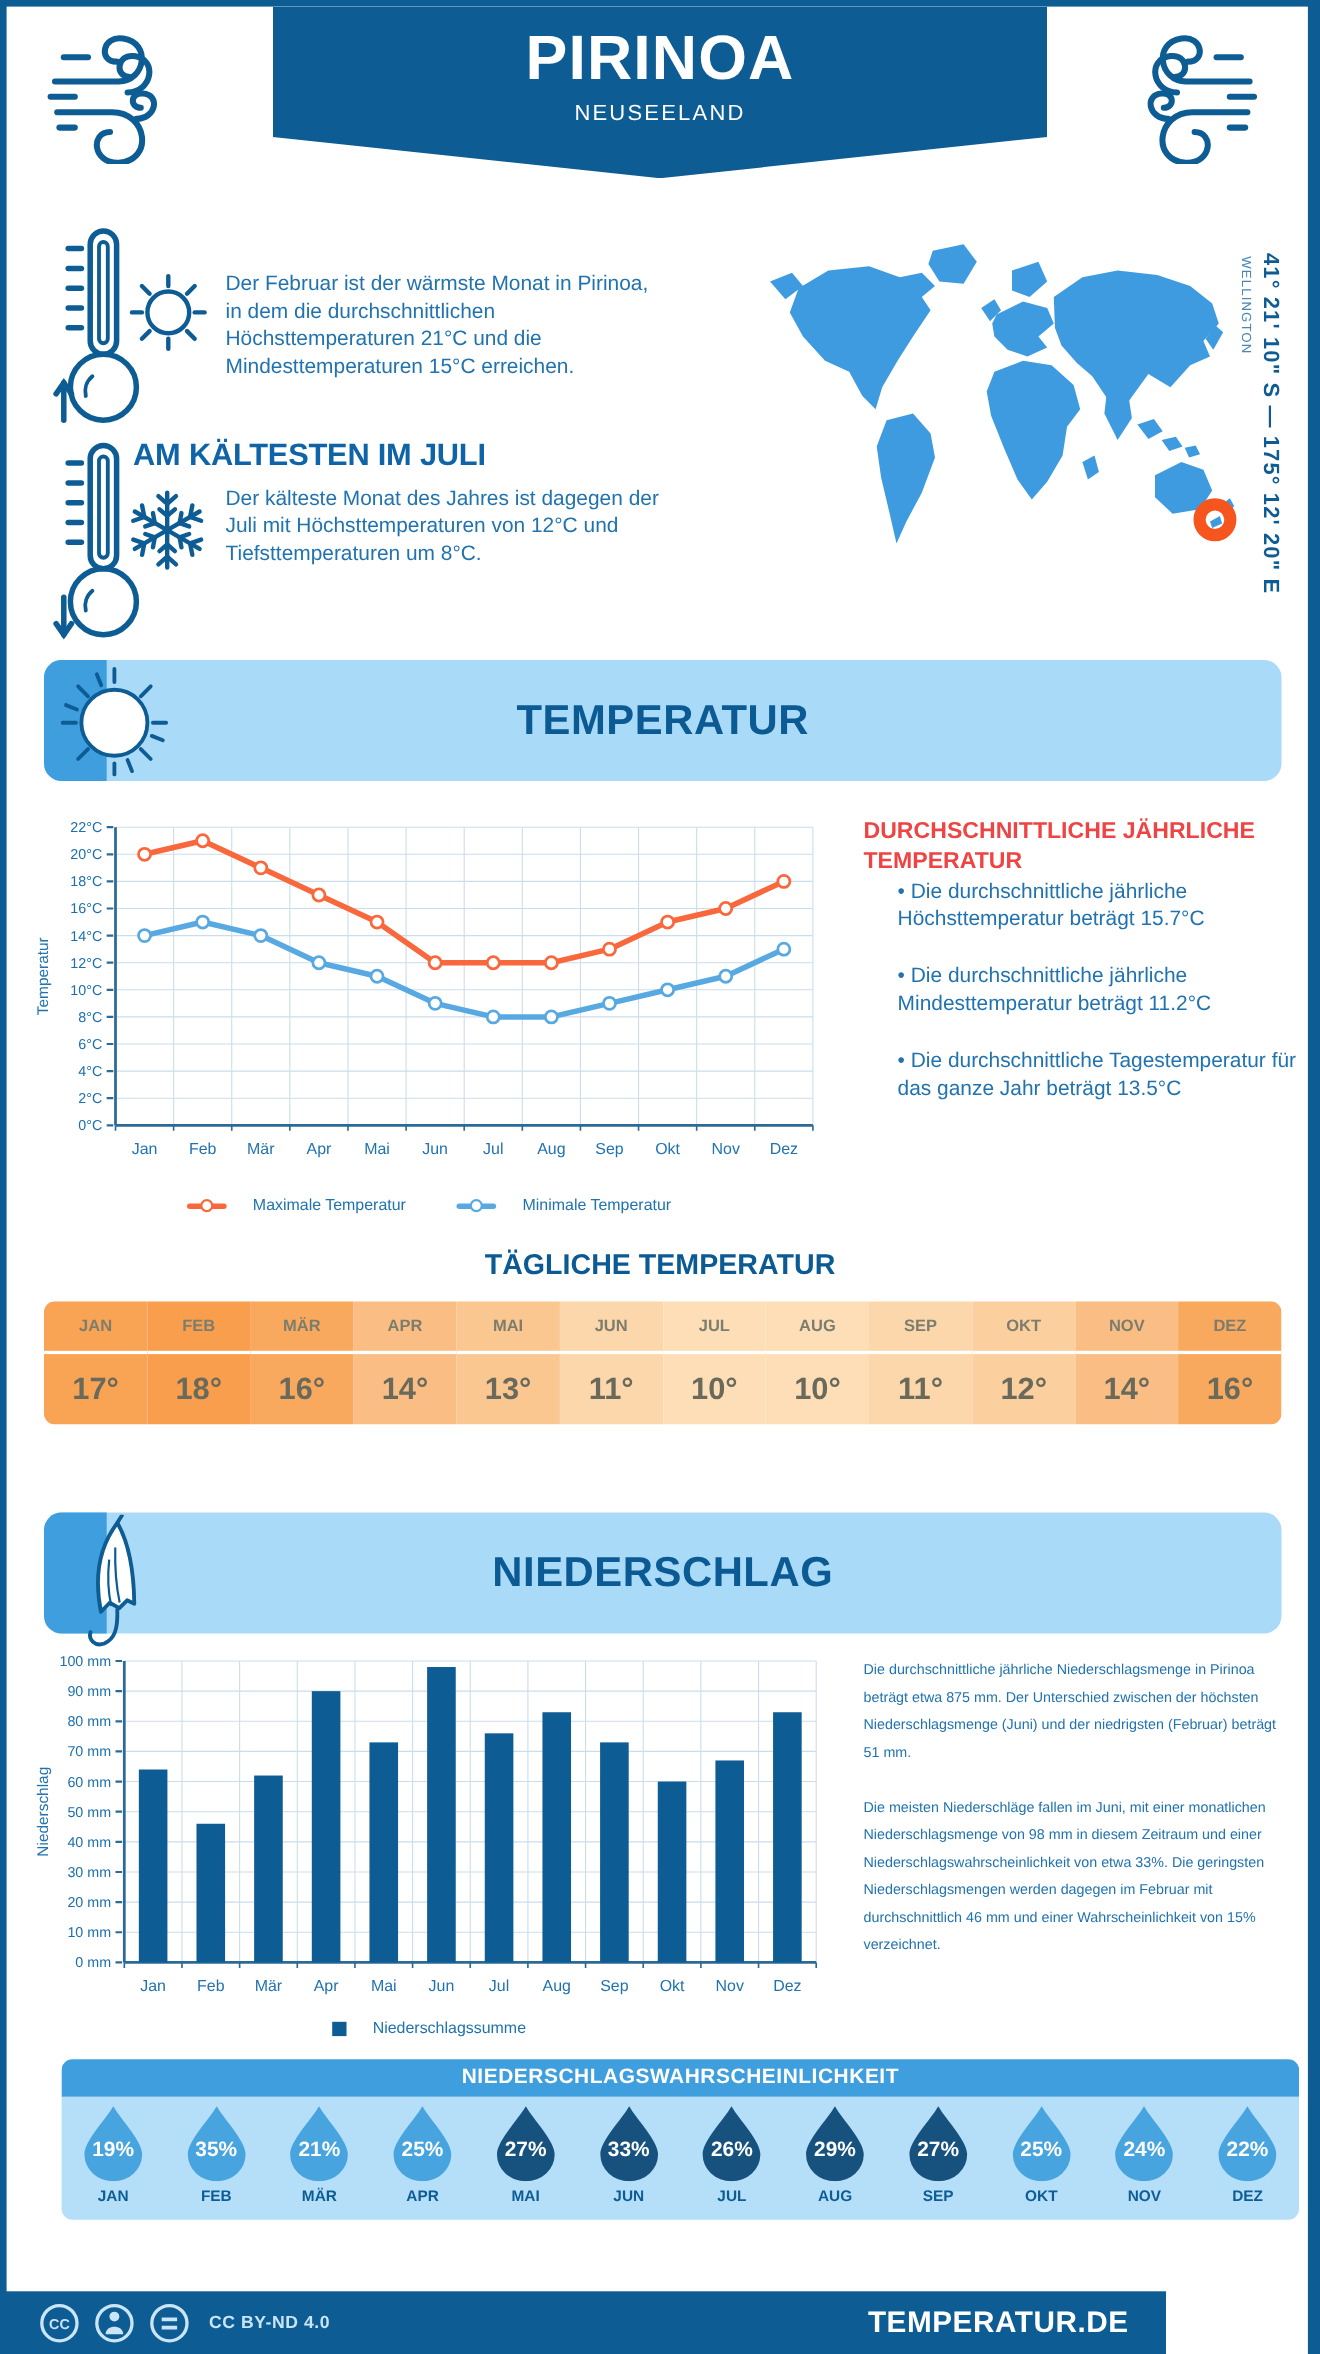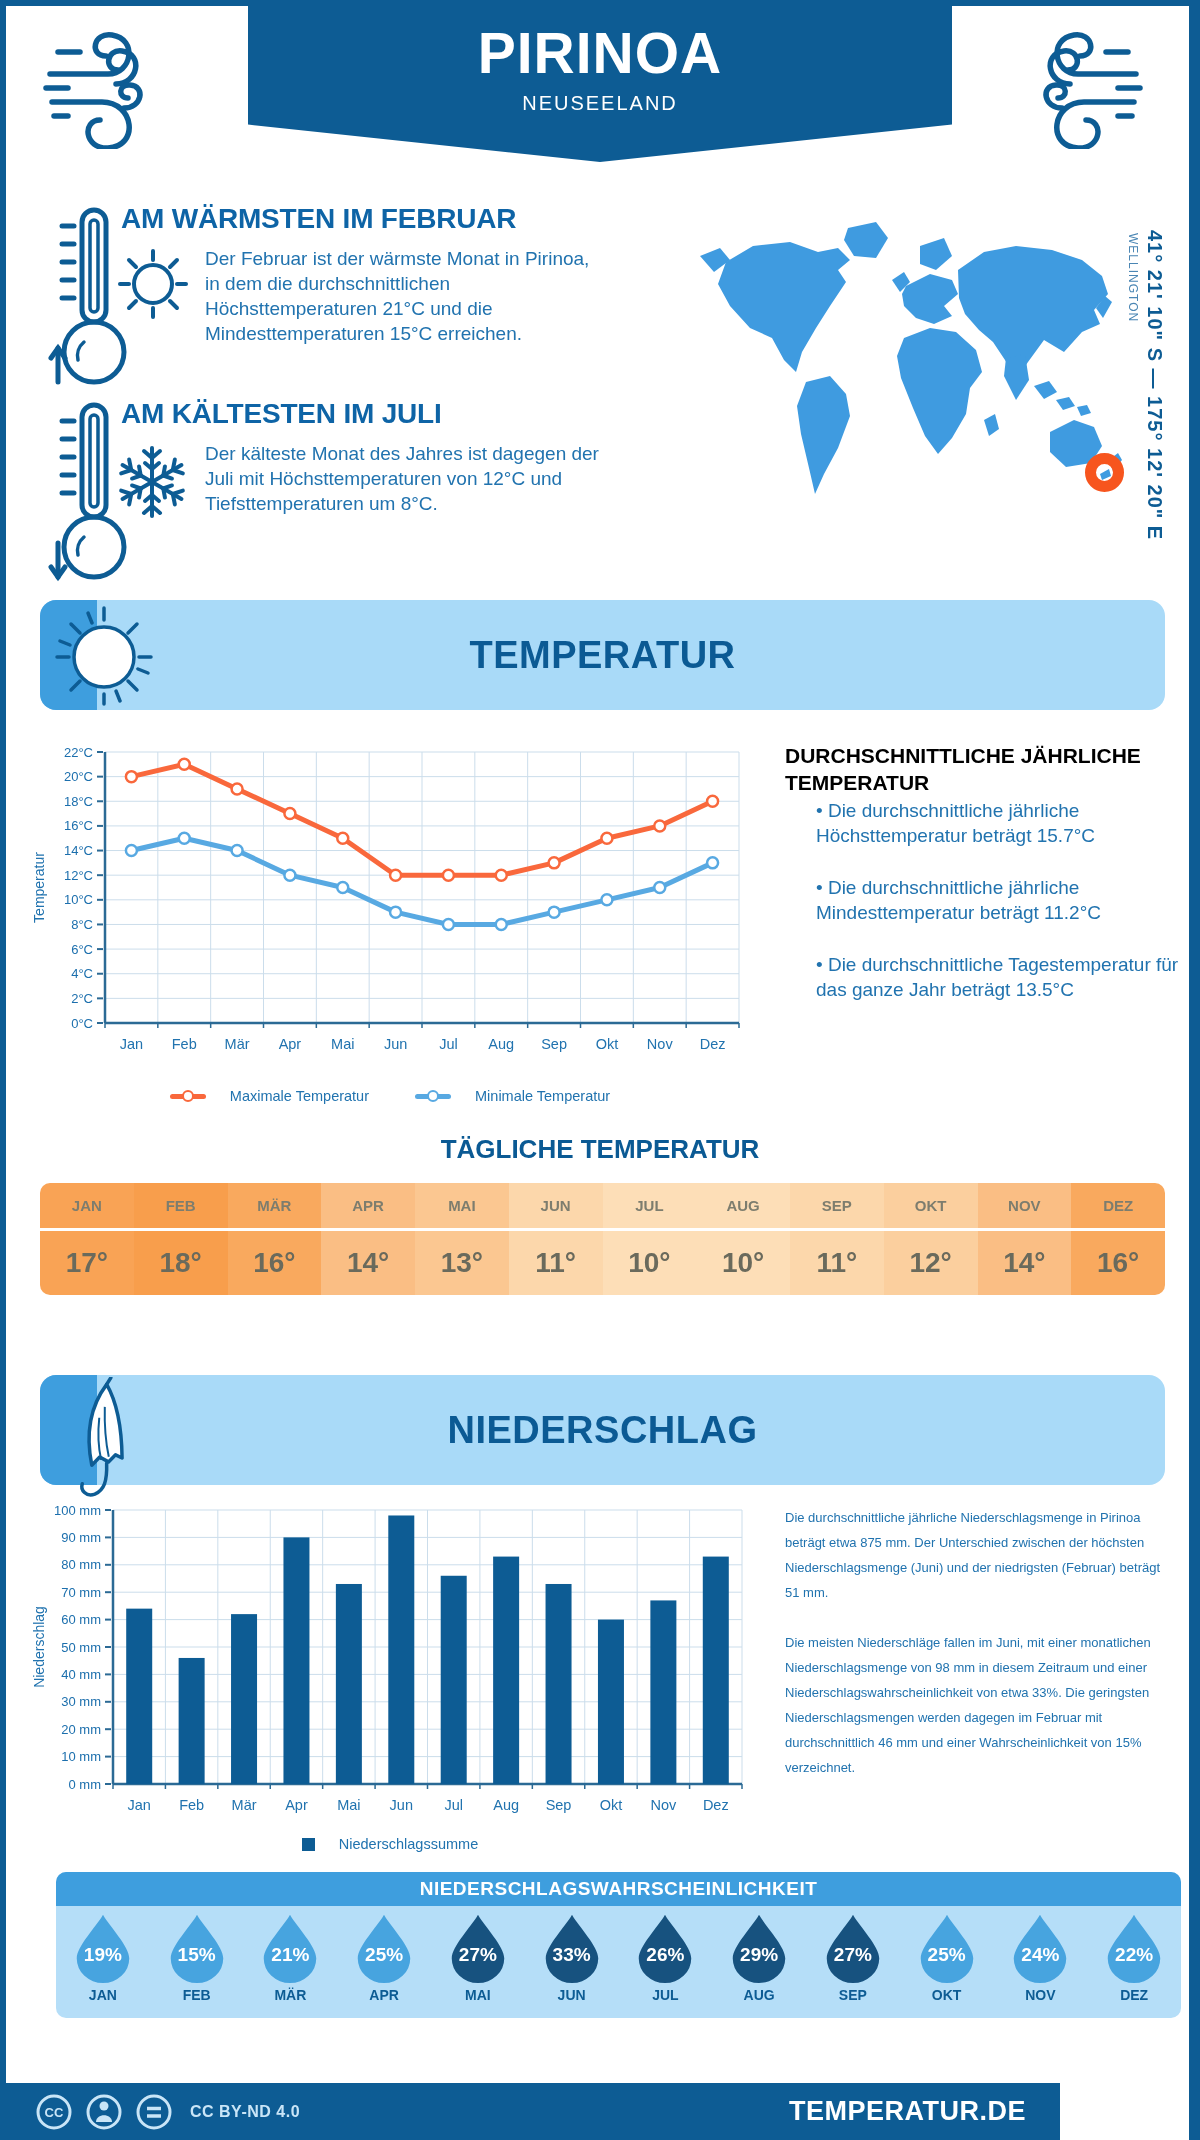--- a/index.html
+++ b/index.html
@@ -23,21 +23,21 @@
   .coords-city{writing-mode:vertical-rl;font-size:12px;color:#4a86b4;letter-spacing:1px;}
   .marker{width:17px;height:17px;border:11px solid #f7551e;border-radius:50%;}
   
   .banner{left:40px;width:1125px;height:110px;background:#a9daf8;border-radius:16px;}
   .banner .accent{position:absolute;left:0;top:0;width:57px;height:110px;background:#3e9ede;
                   border-radius:16px 0 0 16px;}
   .banner .btitle{position:absolute;left:0;top:0;width:100%;height:110px;display:flex;
                   align-items:center;justify-content:center;font-size:38px;font-weight:800;
                   color:#0b5a94;letter-spacing:0.5px;}
   
-  .col-title{font-size:21px;font-weight:800;color:#000000;line-height:27px;}
+  .col-title{font-size:21px;font-weight:800;color:#ef4444;line-height:27px;}
   .bullet{font-size:19px;line-height:25px;color:#2173af;margin-bottom:27px;}
   .para{font-size:13px;line-height:25px;color:#2173af;margin:0 0 25px;}
   
   svg{font-family:"Liberation Sans",sans-serif;}
   .legend-row{display:flex;justify-content:center;align-items:center;gap:46px;}
   .lg-item{display:flex;align-items:center;gap:24px;}
   .lg-line{position:relative;width:36px;height:5px;border-radius:3px;background:var(--c);}
   .lg-line::after{content:'';position:absolute;left:50%;top:50%;transform:translate(-50%,-50%);
                   width:8px;height:8px;border-radius:50%;background:#fff;border:2.5px solid var(--c);}
   .lg-label{font-size:14.5px;color:#2173af;}
@@ -125,21 +125,20 @@
       <line x1="41" y1="8" x2="41" y2="17"></line>
         <line x1="41" y1="65" x2="41" y2="74"></line>
       <line x1="8" y1="41" x2="17" y2="41"></line>
         <line x1="65" y1="41" x2="74" y2="41"></line>
       <line x1="17" y1="17" x2="24" y2="24"></line>
         <line x1="58" y1="58" x2="65" y2="65"></line>
       <line x1="17" y1="65" x2="24" y2="58"></line>
         <line x1="58" y1="24" x2="65" y2="17"></line>
     </g>
   </svg>
-  <div class="abs h-title" style="left:121px;top:203px;width:480px;">AM WÄRMSTEN IM FEBRUAR</div>
   <div class="abs h-text" style="left:205px;top:246px;width:398px;">Der Februar ist der wärmste Monat in Pirinoa, in dem die durchschnittlichen Höchsttemperaturen 21°C und die Mindesttemperaturen 15°C erreichen.</div>
 
   <svg class="abs" style="left:48px;top:395px;" width="80" height="190" viewBox="0 0 80 190">
     <g fill="none" stroke="#0d5c94" stroke-width="5" stroke-linecap="round">
       <line x1="14" y1="26" x2="26" y2="26"></line>
         <line x1="14" y1="44" x2="26" y2="44"></line>
       <line x1="14" y1="62" x2="26" y2="62"></line>
         <line x1="14" y1="80" x2="26" y2="80"></line>
       <line x1="14" y1="98" x2="26" y2="98"></line>
       <rect x="34" y="10" width="24" height="112" rx="12"></rect>
@@ -542,21 +541,21 @@
             <path d="M32 2 C24 16 2 38 2 52 a30 28 0 0 0 60 0 C62 38 40 16 32 2 Z" style="fill:var(--drop-color);"></path>
           </svg>
           <div class="pct">19%</div>
           <div class="dm">JAN</div>
         </div>
 
         <div class="drop-cell" style="--drop-color: #47A4DF;">
           <svg width="56" height="70" viewBox="0 0 64 80">
             <path d="M32 2 C24 16 2 38 2 52 a30 28 0 0 0 60 0 C62 38 40 16 32 2 Z" style="fill:var(--drop-color);"></path>
           </svg>
-          <div class="pct">15%</div>
+          <div class="pct">35%</div>
           <div class="dm">FEB</div>
         </div>
 
         <div class="drop-cell" style="--drop-color: #47A4DF;">
           <svg width="56" height="70" viewBox="0 0 64 80">
             <path d="M32 2 C24 16 2 38 2 52 a30 28 0 0 0 60 0 C62 38 40 16 32 2 Z" style="fill:var(--drop-color);"></path>
           </svg>
           <div class="pct">21%</div>
           <div class="dm">MÄR</div>
         </div>

